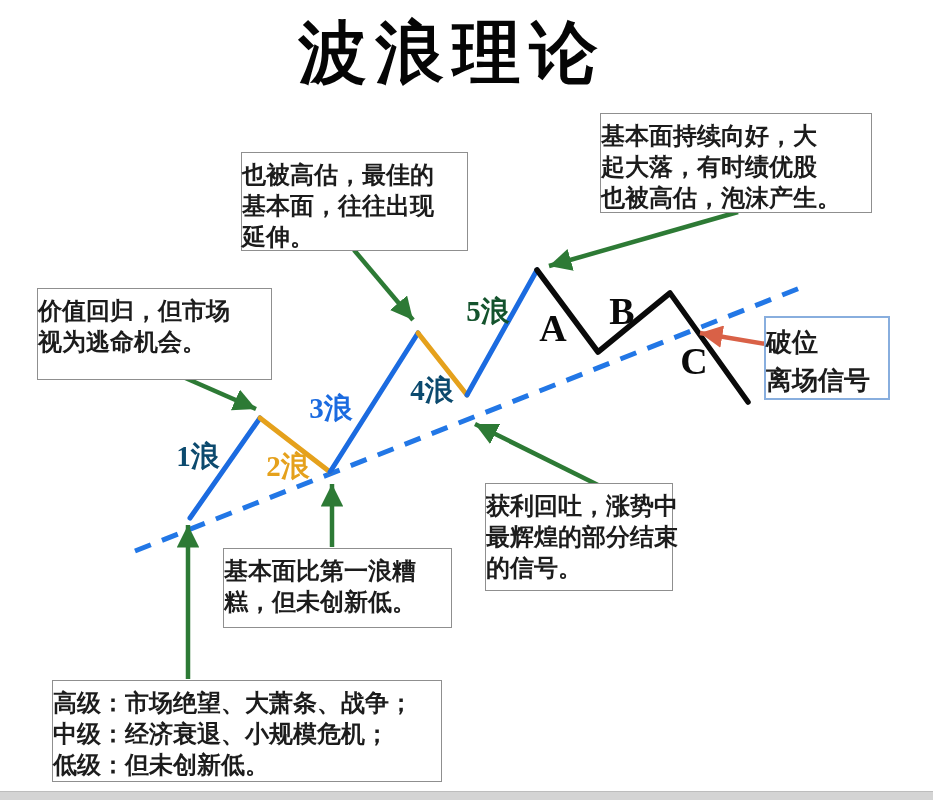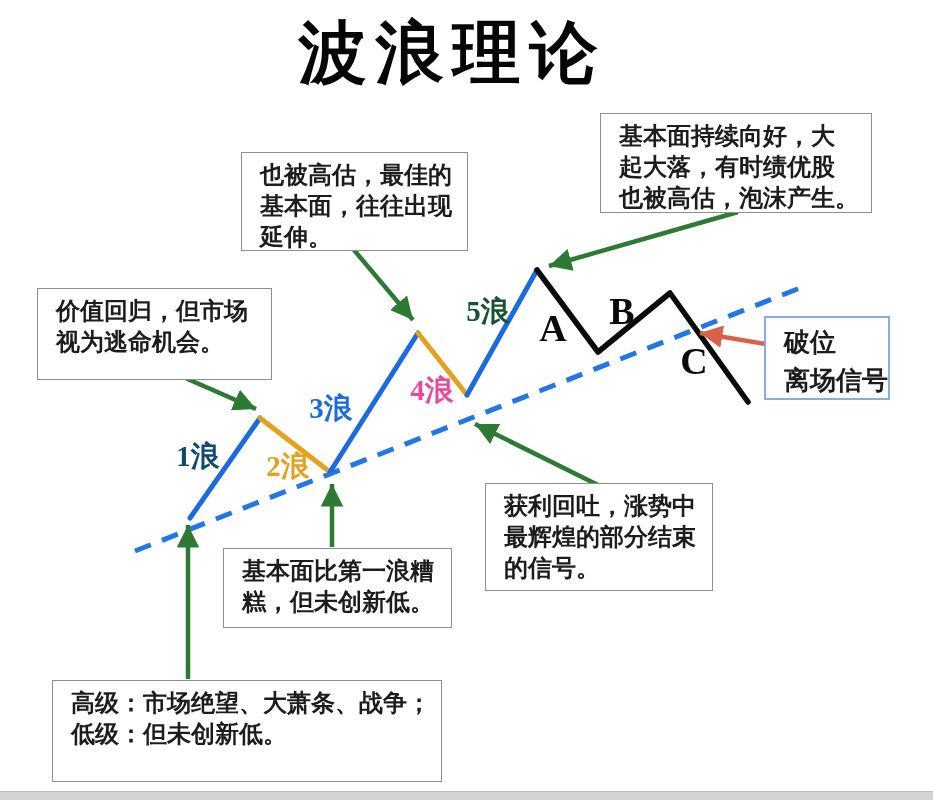--- a/index.html
+++ b/index.html
@@ -9,21 +9,21 @@
   }
   .title{
     position:absolute;top:8px;left:0;width:933px;margin:0;
     text-align:center;transform:translateX(-14px);
     font-size:68px;font-weight:800;letter-spacing:9px;color:#050505;
     font-family:"Liberation Sans", sans-serif;
   }
   svg.diagram{position:absolute;left:0;top:0;}
   .note{
     position:absolute;box-sizing:border-box;background:#ffffff;
-    border:1.6px solid #8f8f8f;padding:6px 18px;
+    border:1.6px solid #8f8f8f;padding:6px 0;
     font-size:24px;line-height:1.3;font-weight:600;color:#1c1c1c;
     white-space:nowrap;
   }
   .note .ln{display:block;}
   .note.breakout{
     border:2px solid #88aede;font-weight:700;font-size:26px;line-height:1.45;
   }
   .wave-label{
     position:absolute;transform:translate(-50%,-50%);
     font-family:"Liberation Serif", serif;
@@ -72,21 +72,21 @@
     <line x1="602" y1="487" x2="475" y2="424" stroke-width="4.5" marker-end="url(#ah-green)" stroke="#2d7a35"></line>
     <line x1="332" y1="547" x2="332" y2="484" stroke-width="4.5" marker-end="url(#ah-green)" stroke="#2d7a35"></line>
     <line x1="188" y1="679" x2="188" y2="525" stroke-width="4.5" marker-end="url(#ah-green)" stroke="#2d7a35"></line>
 
     <line x1="766" y1="344" x2="700" y2="333" stroke-width="4.5" marker-end="url(#ah-red)" stroke="#d96147"></line>
   </svg>
 
   <div class="wave-label" style="left: 198px; top: 457px; color: #0c4a6e;">1浪</div>
   <div class="wave-label" style="left: 288px; top: 467px; color: rgb(229, 161, 28);">2浪</div>
   <div class="wave-label" style="left: 331px; top: 409px; color: rgb(27, 107, 224);">3浪</div>
-  <div class="wave-label" style="left: 432px; top: 391px; color: #ec4899;">4浪</div>
+  <div class="wave-label" style="left: 432px; top: 391px; color: #0c4a6e;">4浪</div>
   <div class="wave-label" style="left: 488px; top: 312px; color: #14532d;">5浪</div>
   <div class="abc-label" style="left:553px;top:328px;">A</div>
   <div class="abc-label" style="left:622px;top:311px;">B</div>
   <div class="abc-label" style="left:694px;top:361px;">C</div>
 
   <div class="note" style="left:37px;top:268px;width:235px;height:92px;margin-top:20px;">
     <span class="ln">价值回归，但市场</span>
     <span class="ln">视为逃命机会。</span>
   </div>
 
@@ -95,33 +95,34 @@
     <span class="ln">基本面，往往出现</span>
     <span class="ln">延伸。</span>
   </div>
 
   <div class="note" style="left:600px;top:113px;width:272px;height:100px;">
     <span class="ln">基本面持续向好，大</span>
     <span class="ln">起大落，有时绩优股</span>
     <span class="ln">也被高估，泡沫产生。</span>
   </div>
 
-  <div class="note" style="left:485px;top:483px;width:228px;height:108px;">
+  <div class="note" style="left:485px;top:483px;width:188px;height:108px;">
     <span class="ln">获利回吐，涨势中</span>
     <span class="ln">最辉煌的部分结束</span>
     <span class="ln">的信号。</span>
   </div>
 
   <div class="note" style="left:223px;top:548px;width:229px;height:80px;">
     <span class="ln">基本面比第一浪糟</span>
     <span class="ln">糕，但未创新低。</span>
   </div>
 
   <div class="note" style="left:52px;top:680px;width:390px;height:102px;">
     <span class="ln">高级：市场绝望、大萧条、战争；</span>
+    <span class="ln">中级：经济衰退、小规模危机；</span>
     <span class="ln">低级：但未创新低。</span>
   </div>
 
   <div class="note breakout" style="left:764px;top:316px;width:126px;height:84px;">
     <span class="ln">破位</span>
     <span class="ln">离场信号</span>
   </div>
 
   <div class="bottom-strip"></div>
 </div>

